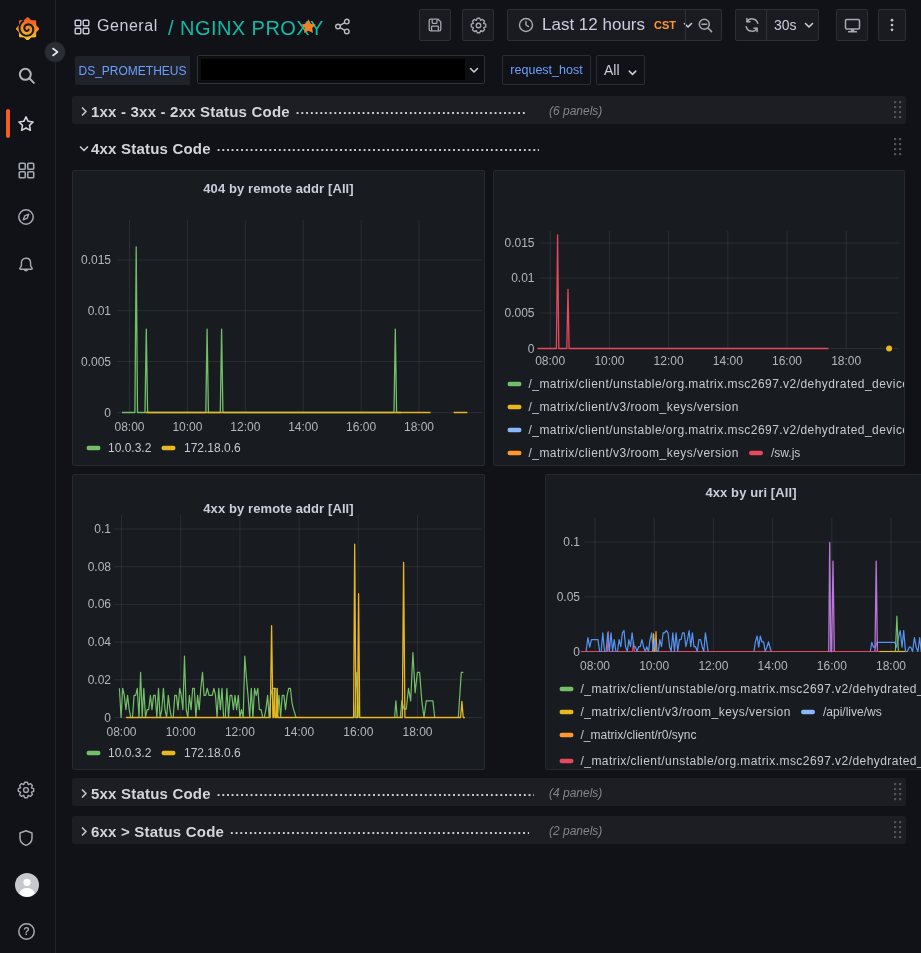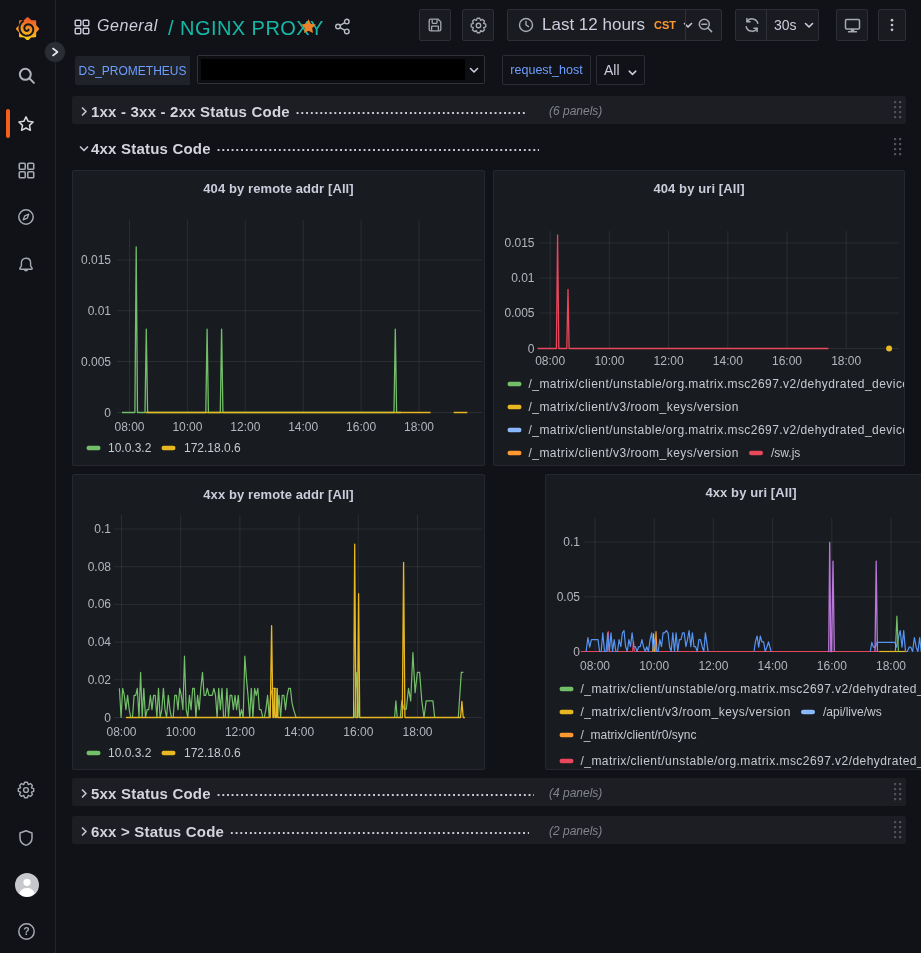--- a/index.html
+++ b/index.html
@@ -65,21 +65,21 @@
     <svg width="10" height="10" viewBox="0 0 10 10" fill="none">
       <path d="M3 1.5L7.5 5 3 8.5" stroke="#e8e8ec" stroke-width="1.6" stroke-linecap="round" stroke-linejoin="round"></path>
     </svg>
   </div>
 <div class="abs" style="left:74px;top:19px;"><svg width="16" height="16" viewBox="0 0 16 16" fill="none">
       <rect x="1.2" y="1.2" width="5.6" height="5.6" rx="1" stroke="#ccccdc" stroke-width="1.4"></rect>
       <rect x="9.2" y="1.2" width="5.6" height="5.6" rx="1" stroke="#ccccdc" stroke-width="1.4"></rect>
       <rect x="1.2" y="9.2" width="5.6" height="5.6" rx="1" stroke="#ccccdc" stroke-width="1.4"></rect>
       <rect x="9.2" y="9.2" width="5.6" height="5.6" rx="1" stroke="#ccccdc" stroke-width="1.4"></rect>
     </svg></div>
-<div class="abs" style="left:97px;top:17px;font-size:16px;color:#ccccdc;letter-spacing:0.55px;font-style:italic;">General</div>
+<div class="abs" style="left:97px;top:17px;font-size:16px;color:#ccccdc;letter-spacing:0.55px;">General</div>
 <div class="abs" style="left:168px;top:17px;font-size:20px;color:#14b8a6;letter-spacing:0.45px;">/ NGINX PROXY</div>
 <div class="abs" style="left:300px;top:18px;"><svg width="17" height="17" viewBox="0 0 17 17" fill="none">
       <path d="M8.5 1.2l2.3 4.6 5 .7-3.6 3.5.8 5-4.5-2.3-4.5 2.3.8-5L1.2 6.5l5-.7z" fill="#ED8128"></path>
     </svg></div>
 <div class="abs" style="left:334px;top:18px;"><svg width="17" height="17" viewBox="0 0 17 17" fill="none">
       <circle cx="12.8" cy="3.6" r="2.3" stroke="#b9bcc3" stroke-width="1.4"></circle>
       <circle cx="4" cy="8.5" r="2.3" stroke="#b9bcc3" stroke-width="1.4"></circle>
       <circle cx="12.8" cy="13.4" r="2.3" stroke="#b9bcc3" stroke-width="1.4"></circle>
       <line x1="6.1" y1="7.4" x2="10.8" y2="4.7" stroke="#b9bcc3" stroke-width="1.4"></line>
       <line x1="6.1" y1="9.6" x2="10.8" y2="12.3" stroke="#b9bcc3" stroke-width="1.4"></line>
@@ -242,21 +242,20 @@
       <text x="230.2" y="259.5" text-anchor="middle" font-size="12" fill="#b5b6bd">14:00</text>
       <text x="288.1" y="259.5" text-anchor="middle" font-size="12" fill="#b5b6bd">16:00</text>
       <text x="346.0" y="259.5" text-anchor="middle" font-size="12" fill="#b5b6bd">18:00</text>
       <rect x="13.5" y="274.8" width="14" height="4.4" rx="2.2" fill="#73BF69"></rect>
       <text x="35.0" y="281.0" font-size="12" fill="#c8c9d0">10.0.3.2</text>
       <rect x="88.5" y="274.8" width="14" height="4.4" rx="2.2" fill="#E8B822"></rect>
       <text x="111.0" y="281.0" font-size="12" fill="#c8c9d0">172.18.0.6</text>
     </svg>
   </div>
 <div class="panel" style="left:493px;top:170px;width:412px;height:296px;">
-    <div class="ptitle" style="top:10px;">404 by uri [All]</div>
     <svg width="412" height="296" style="position:absolute;left:0;top:0;">
       <line x1="56.2" y1="60" x2="56.2" y2="177.5" stroke="rgba(204,204,220,0.10)" stroke-width="1"></line>
       <line x1="115.4" y1="60" x2="115.4" y2="177.5" stroke="rgba(204,204,220,0.10)" stroke-width="1"></line>
       <line x1="174.6" y1="60" x2="174.6" y2="177.5" stroke="rgba(204,204,220,0.10)" stroke-width="1"></line>
       <line x1="233.8" y1="60" x2="233.8" y2="177.5" stroke="rgba(204,204,220,0.10)" stroke-width="1"></line>
       <line x1="293.0" y1="60" x2="293.0" y2="177.5" stroke="rgba(204,204,220,0.10)" stroke-width="1"></line>
       <line x1="352.2" y1="60" x2="352.2" y2="177.5" stroke="rgba(204,204,220,0.10)" stroke-width="1"></line>
       <line x1="45.5" y1="72.0" x2="405" y2="72.0" stroke="rgba(204,204,220,0.10)" stroke-width="1"></line>
       <line x1="45.5" y1="107.0" x2="405" y2="107.0" stroke="rgba(204,204,220,0.10)" stroke-width="1"></line>
       <line x1="45.5" y1="142.0" x2="405" y2="142.0" stroke="rgba(204,204,220,0.10)" stroke-width="1"></line>
@@ -279,21 +278,21 @@
       <text x="34.5" y="240.0" font-size="12" fill="#c8c9d0" style="letter-spacing:0.45px">/_matrix/client/v3/room_keys/version</text>
       <rect x="13.5" y="256.8" width="14" height="4.4" rx="2.2" fill="#8AB8FF"></rect>
       <text x="34.5" y="263.0" font-size="12" fill="#c8c9d0" style="letter-spacing:0.45px">/_matrix/client/unstable/org.matrix.msc2697.v2/dehydrated_device</text>
       <rect x="13.5" y="279.8" width="14" height="4.4" rx="2.2" fill="#FF9830"></rect>
       <text x="34.5" y="286.0" font-size="12" fill="#c8c9d0" style="letter-spacing:0.45px">/_matrix/client/v3/room_keys/version</text>
       <rect x="255.0" y="279.8" width="14" height="4.4" rx="2.2" fill="#E8475C"></rect>
       <text x="277.0" y="286.0" font-size="12" fill="#c8c9d0">/sw.js</text>
     </svg>
   </div>
 <div class="panel" style="left:72px;top:474px;width:413px;height:296px;">
-    <div class="ptitle" style="top:12px;">4xx by remote addr [All]</div>
+    <div class="ptitle" style="top:26px;">4xx by remote addr [All]</div>
     <svg width="413" height="296" style="position:absolute;left:0;top:0;">
       <line x1="48.5" y1="40" x2="48.5" y2="242.5" stroke="rgba(204,204,220,0.10)" stroke-width="1"></line>
       <line x1="107.7" y1="40" x2="107.7" y2="242.5" stroke="rgba(204,204,220,0.10)" stroke-width="1"></line>
       <line x1="166.9" y1="40" x2="166.9" y2="242.5" stroke="rgba(204,204,220,0.10)" stroke-width="1"></line>
       <line x1="226.1" y1="40" x2="226.1" y2="242.5" stroke="rgba(204,204,220,0.10)" stroke-width="1"></line>
       <line x1="285.3" y1="40" x2="285.3" y2="242.5" stroke="rgba(204,204,220,0.10)" stroke-width="1"></line>
       <line x1="344.5" y1="40" x2="344.5" y2="242.5" stroke="rgba(204,204,220,0.10)" stroke-width="1"></line>
       <line x1="41" y1="242.5" x2="409" y2="242.5" stroke="rgba(204,204,220,0.10)" stroke-width="1"></line>
       <line x1="41" y1="204.8" x2="409" y2="204.8" stroke="rgba(204,204,220,0.10)" stroke-width="1"></line>
       <line x1="41" y1="167.1" x2="409" y2="167.1" stroke="rgba(204,204,220,0.10)" stroke-width="1"></line>

